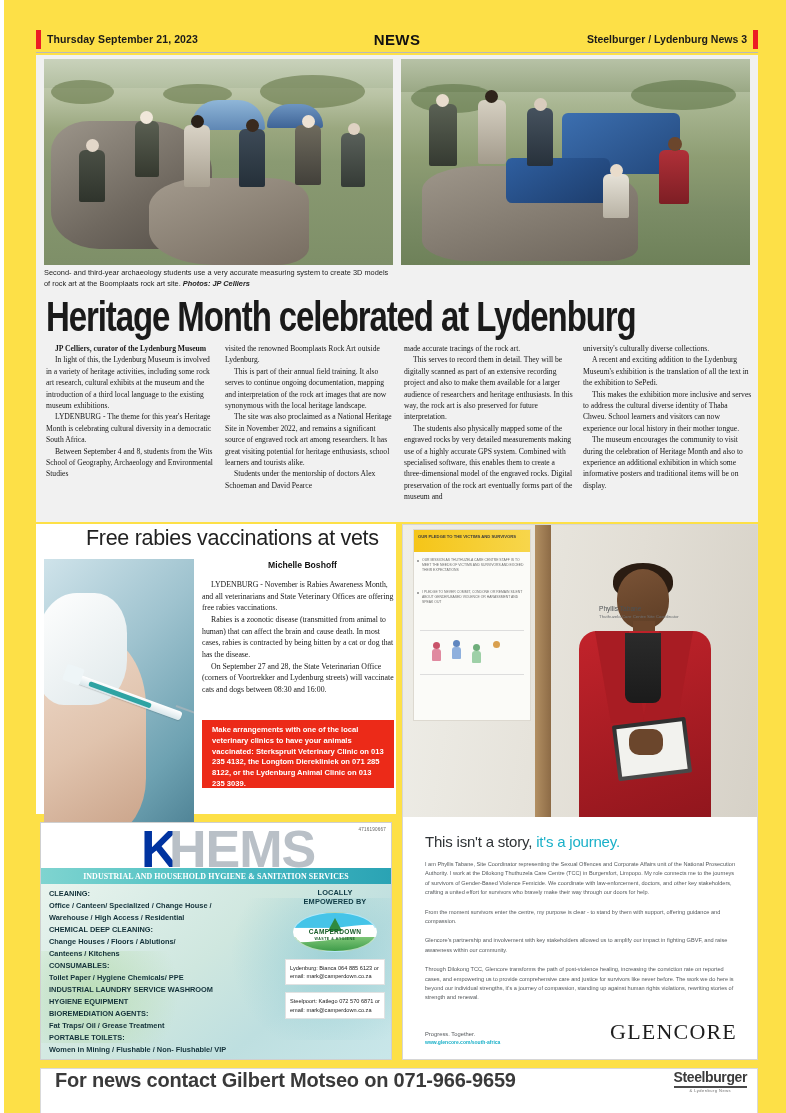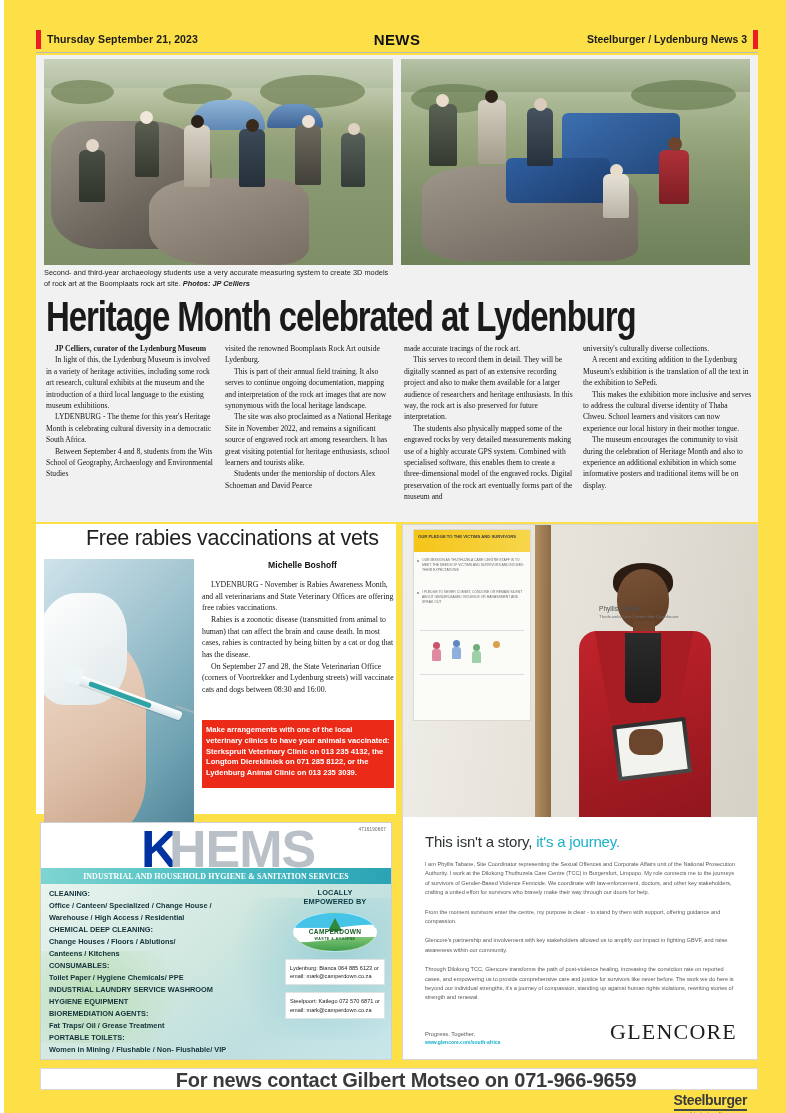--- a/index.html
+++ b/index.html
@@ -129,21 +129,21 @@
   .art2col .byline2 {
     font-family:"Liberation Sans", sans-serif; font-weight:bold; font-size:8.6px;
     text-align:center; margin:0 0 7px 0; color:#111;
   }
   .art2col p {
     margin:0; text-indent:9px; font-family:"Liberation Serif", serif;
     font-size:7.8px; line-height:1.5; color:#161616;
   }
   .redbox {
     position:absolute; left:166px; top:196px; width:192px; height:68px;
-    background:#ec2a18; color:#fff; padding:5px 4px;
+    background:#ec2a18; color:#fff; padding:5px 10px;
     font-family:"Liberation Sans", sans-serif; font-weight:bold;
     font-size:7.6px; line-height:1.42;
   }
 
   
   .khems {
     position:absolute; left:36px; top:822px; width:352px; height:238px;
     background:#ffffff; border:1px solid #cfcfcf; overflow:hidden;
   }
   .khems-logo-band { position:absolute; left:0; top:0; width:100%; height:52px; background:#fff; }
@@ -267,22 +267,22 @@
   .glen-foot { position:absolute; left:22px; bottom:16px; width:312px; display:flex; align-items:flex-end; }
   .glen-prog { font-size:5.8px; color:#55595c; }
   .glen-url { font-size:5px; color:#19b0c8; font-weight:bold; margin-top:2px; }
   .glen-logo {
     margin-left:auto; font-family:"Liberation Serif", serif; font-size:22px;
     letter-spacing:1.2px; color:#1e1e1e;margin-top:12px;
   }
 
   
   .banner {
-    position:absolute; left:36px; top:1068px; width:718px; height:22px;
-    background:#ffffff; border:1px solid #d9d9d9; display:flex; align-items:center;flex-direction:column;
+    position:absolute; left:36px; top:1068px; width:718px; height:46px;
+    background:#ffffff; border:1px solid #d9d9d9; display:flex; align-items:flex-start;
   }
   .banner-text {
     margin-left:14px; font-family:"Liberation Sans", sans-serif; font-weight:bold;
     font-size:20px; color:#3a3a3a; letter-spacing:-0.2px; white-space:nowrap;
   }
   .banner-logo {
     margin-left:auto; margin-right:10px; text-align:center;
   }
   .banner-logo .bl-name {
     font-family:"Liberation Sans", sans-serif; font-weight:bold; font-size:14px;

